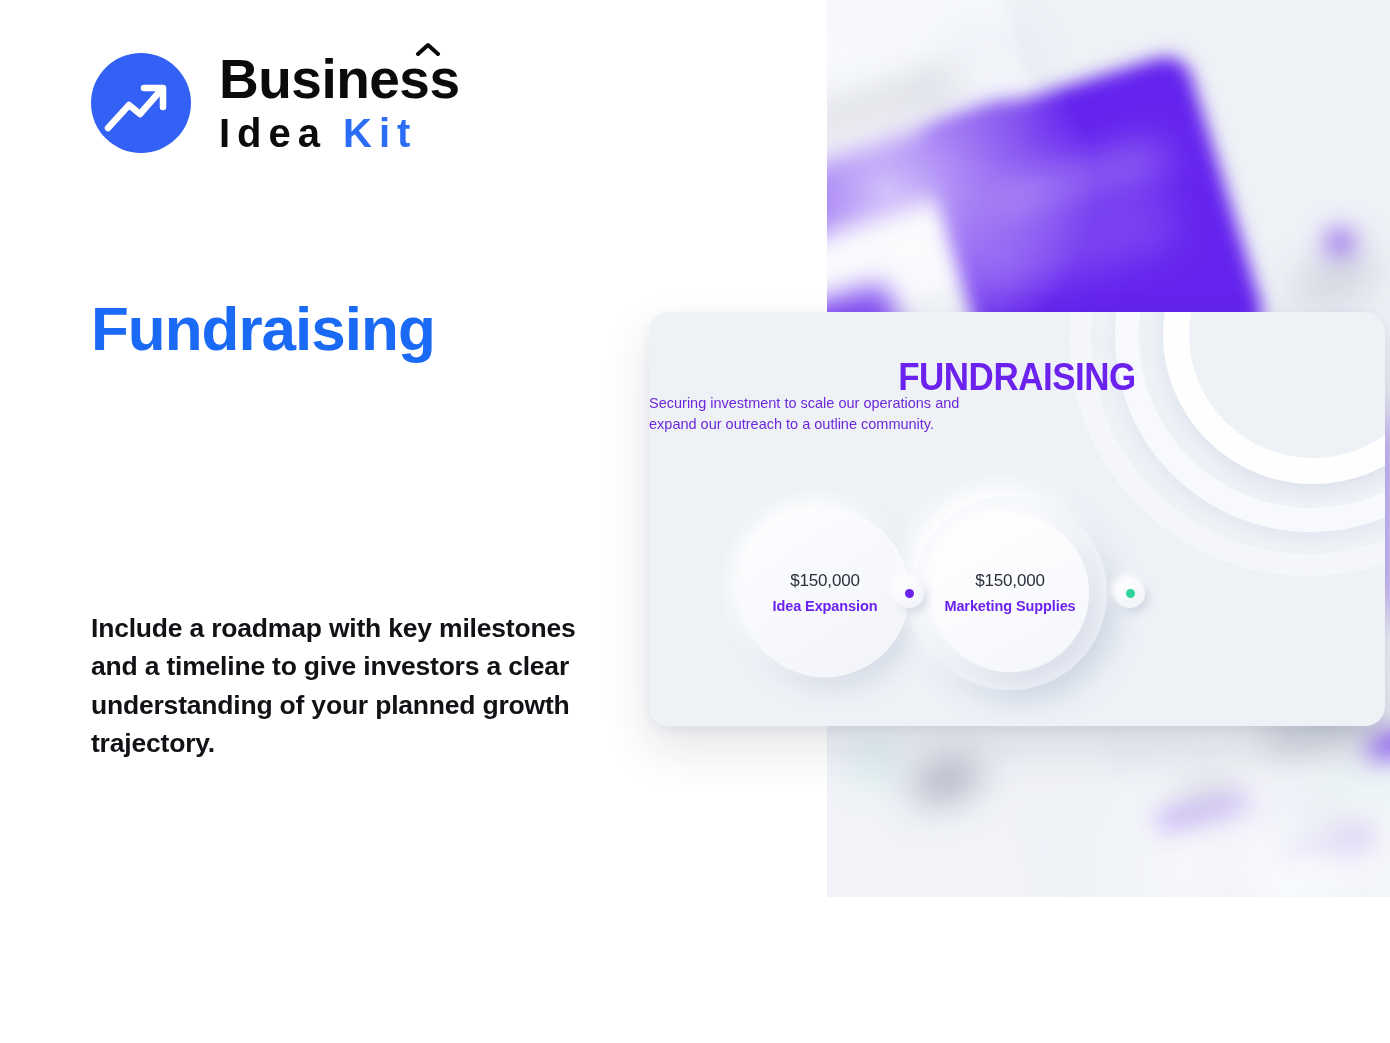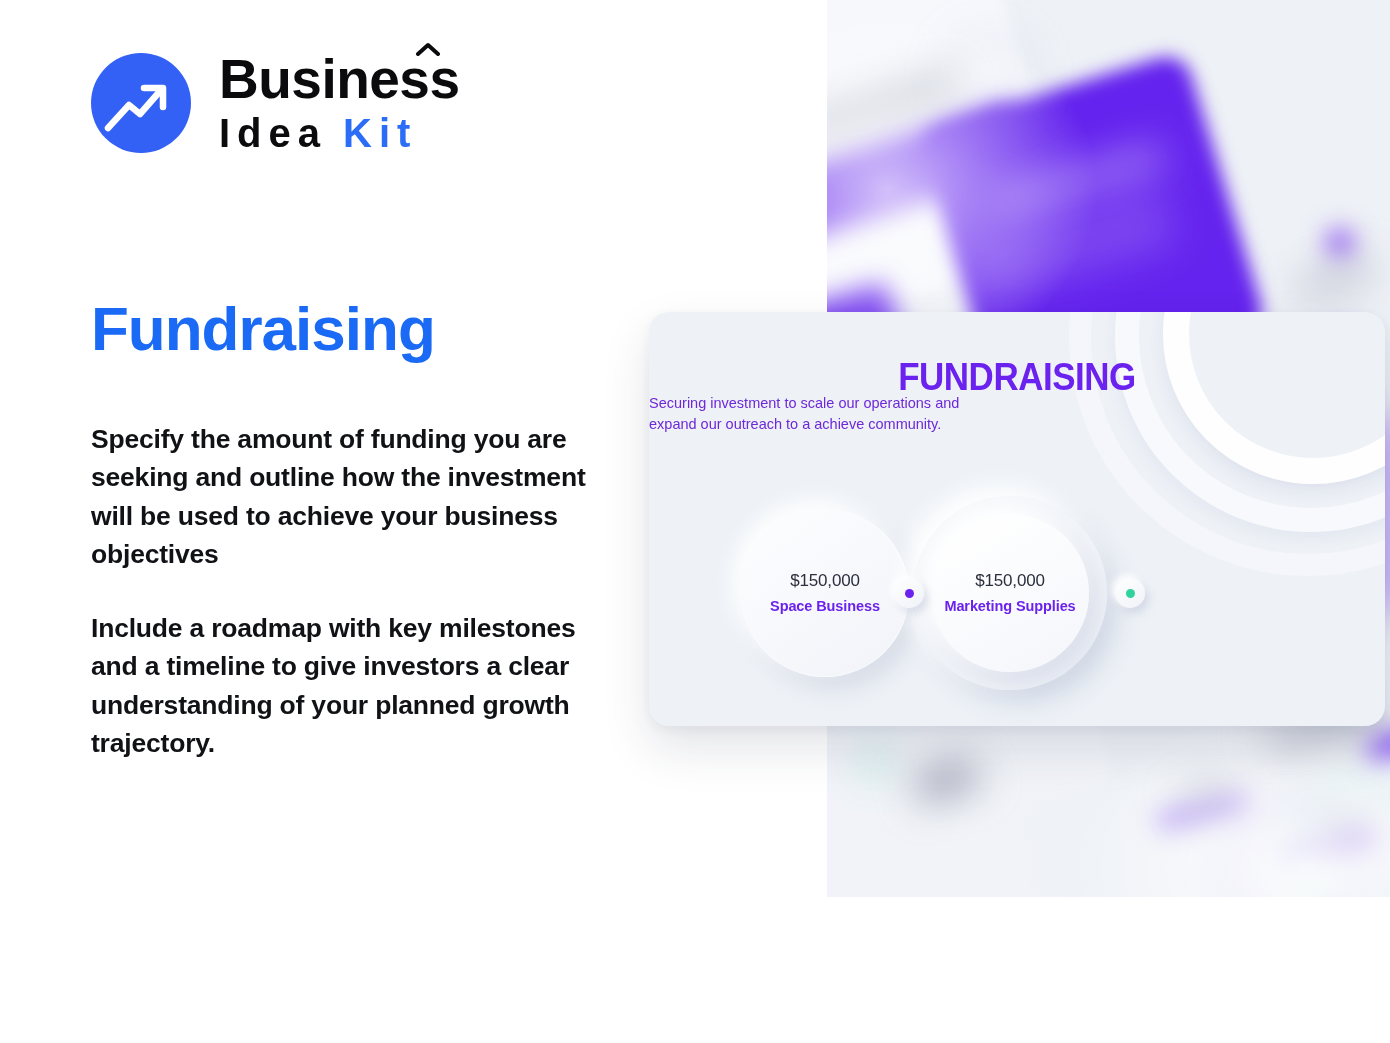--- a/index.html
+++ b/index.html
@@ -347,39 +347,38 @@
         </svg>
       </div>
       <div class="logo-line2">
         <span class="logo-idea">Idea</span>
         <span class="logo-kit" style="color: rgb(43, 109, 246);">Kit</span>
       </div>
     </div>
   </div>
 
   <h1 class="headline" style="color: rgb(26, 106, 245);">Fundraising</h1>
-  <p class="body-text para-1">Specify the amount of funding you are seeking and outline how the investment will be used to achieve your business objectives</p>
   <p class="body-text para-2">Include a roadmap with key milestones and a timeline to give investors a clear understanding of your planned growth trajectory.</p>
 
   <div class="card" style="background: rgb(238, 242, 247);">
     <div class="ring ring-c"></div>
     <div class="ring ring-b"></div>
     <div class="ring ring-a"></div>
 
     <div class="card-title" style="color: rgb(107, 34, 238);">FUNDRAISING</div>
     <div class="card-sub">
       <span>Securing investment to scale our operations and</span><br>
-      <span>expand our outreach to a achieve community.</span>
+      <span>expand our outreach to a outline community.</span>
     </div>
 
     <div class="circles">
 
       <div class="circ circ-side circ-left">
         <div class="amount">$150,000</div>
-        <div class="label">Space Business</div>
+        <div class="label">Idea Expansion</div>
       </div>
 
 
       <div class="circ-center-wrap">
         <svg class="arc-svg" viewBox="0 0 218 218" aria-hidden="true">
           <path d="M 33.2 63.3 A 88 88 0 0 1 185.6 140.5" fill="none" stroke="#3DD6A5" stroke-width="6" stroke-linecap="round"></path>
           <path d="M 32.4 141.5 A 88 88 0 0 0 196 132" fill="none" stroke="#8B5CF6" stroke-width="6" stroke-linecap="round" opacity="0.95"></path>
         </svg>
         <div class="circ-center-plate"></div>
         <div class="circ circ-center">

